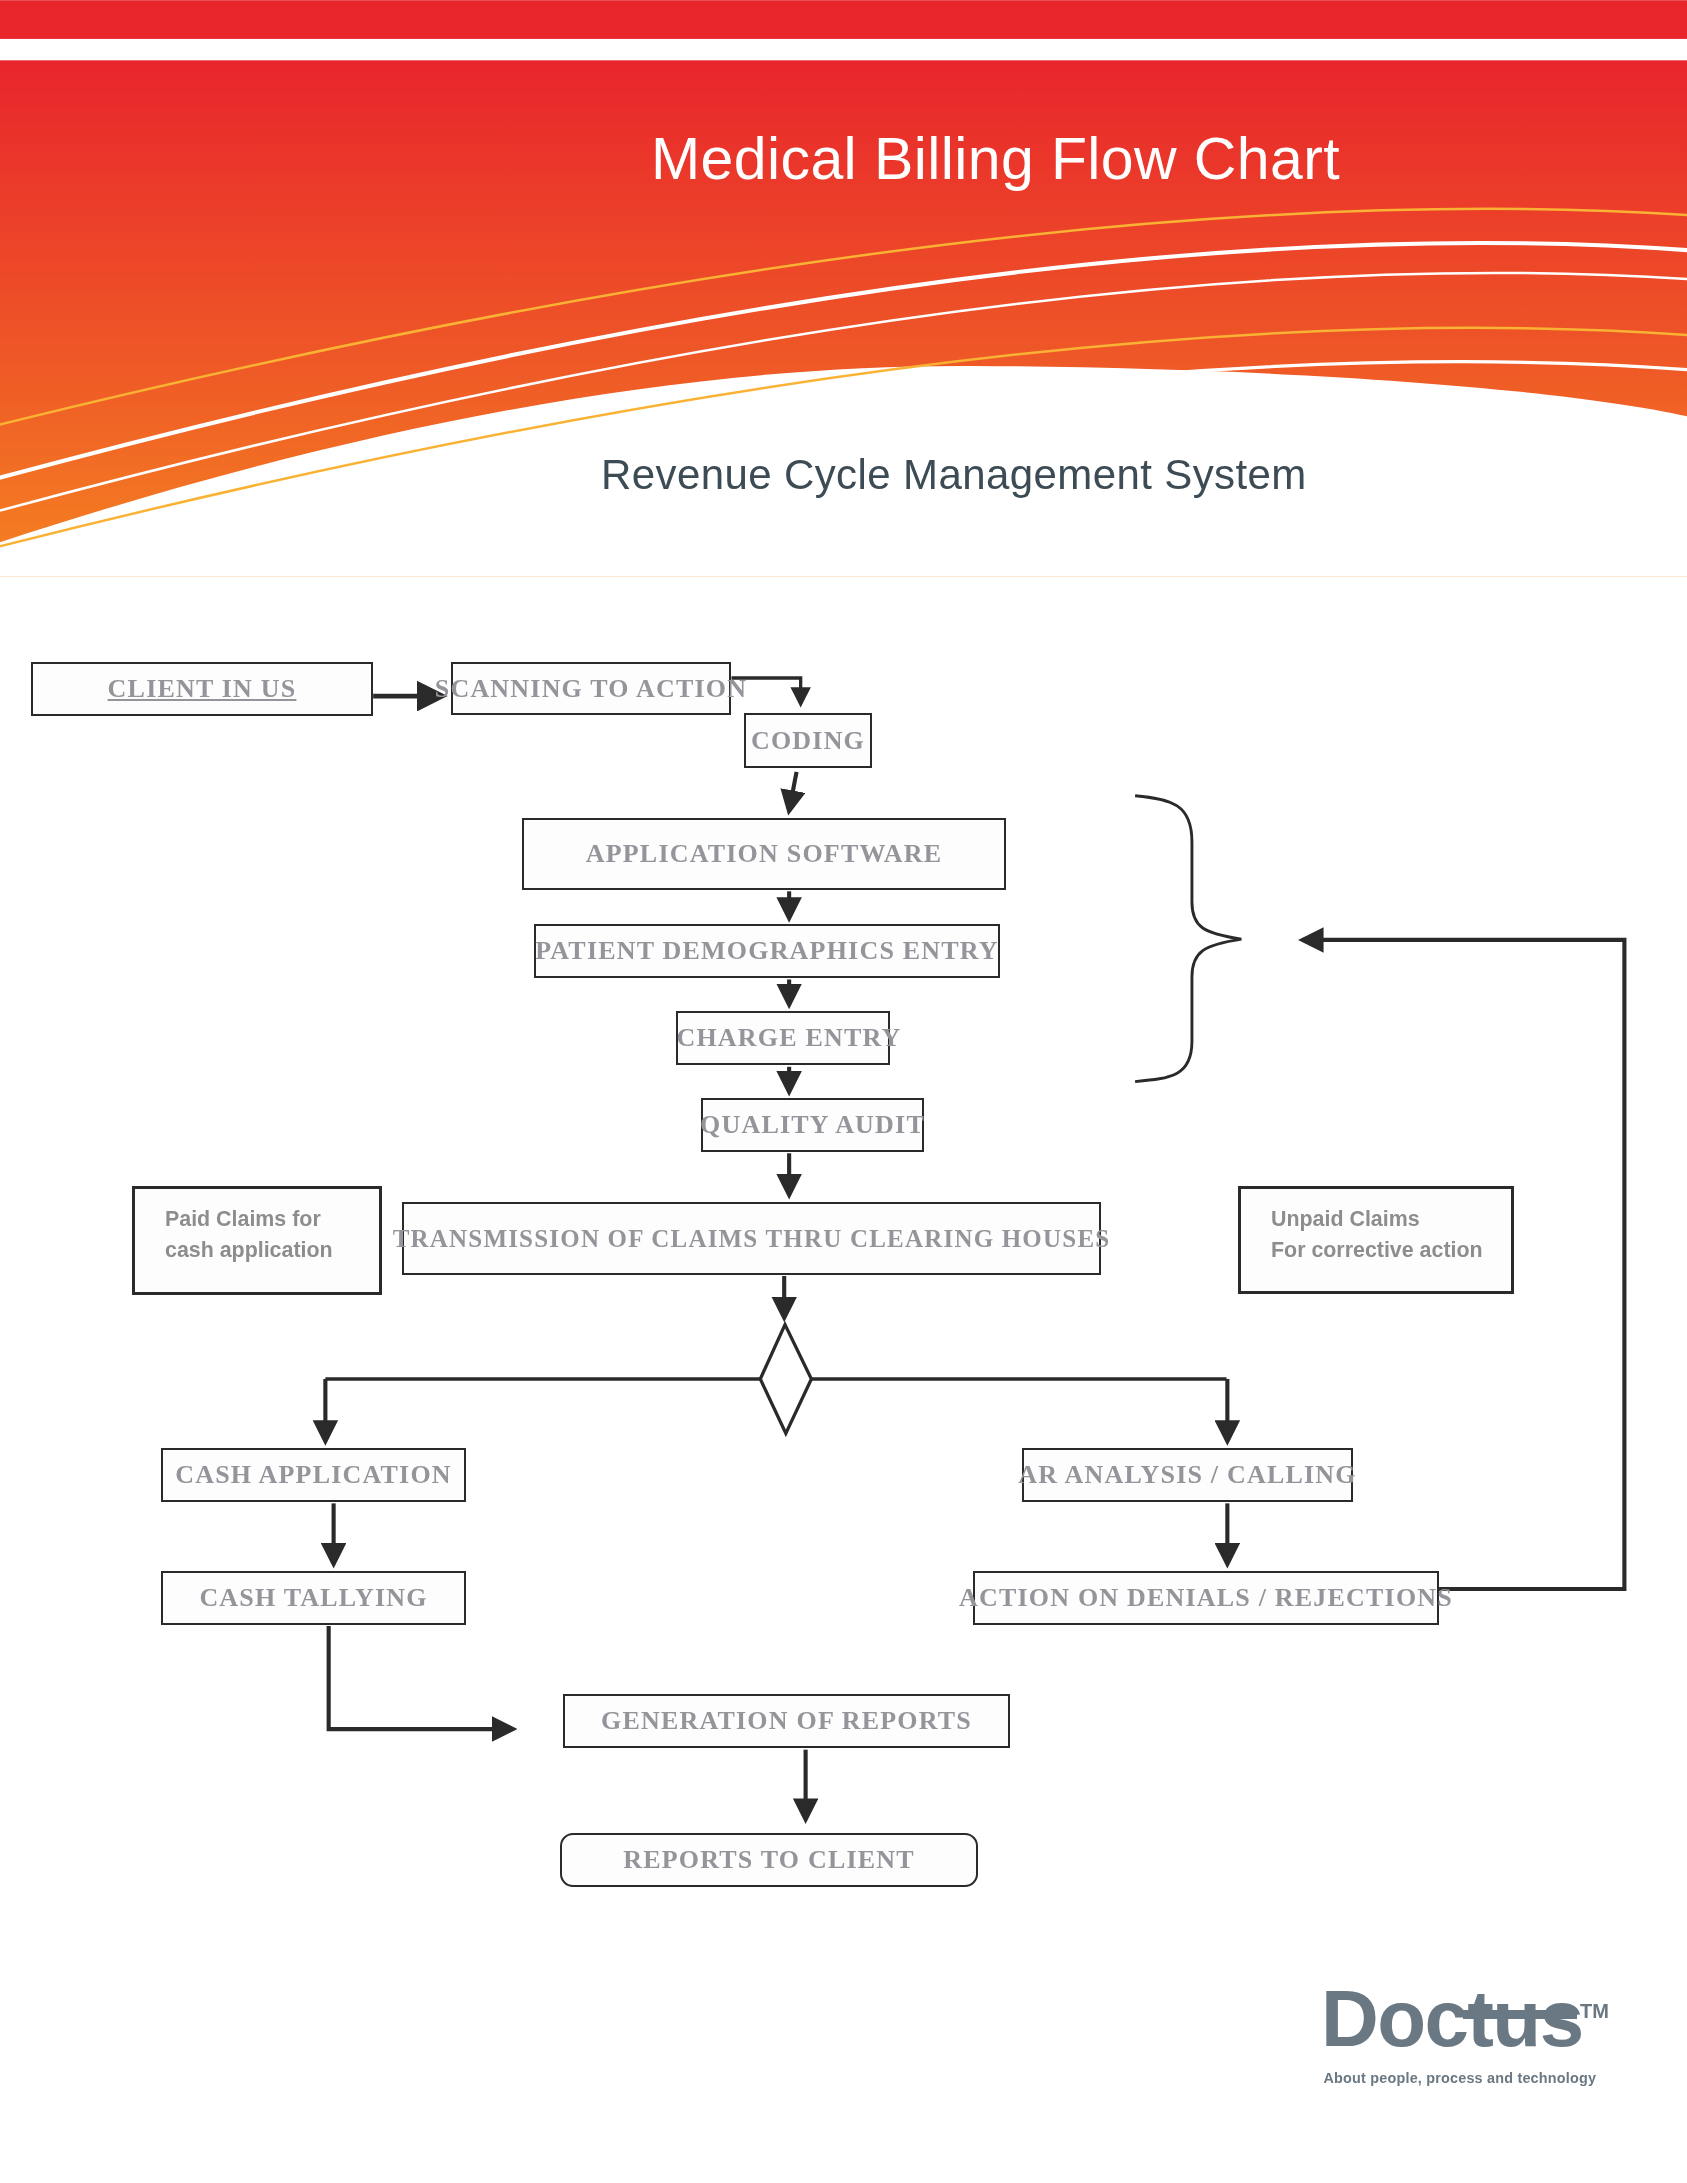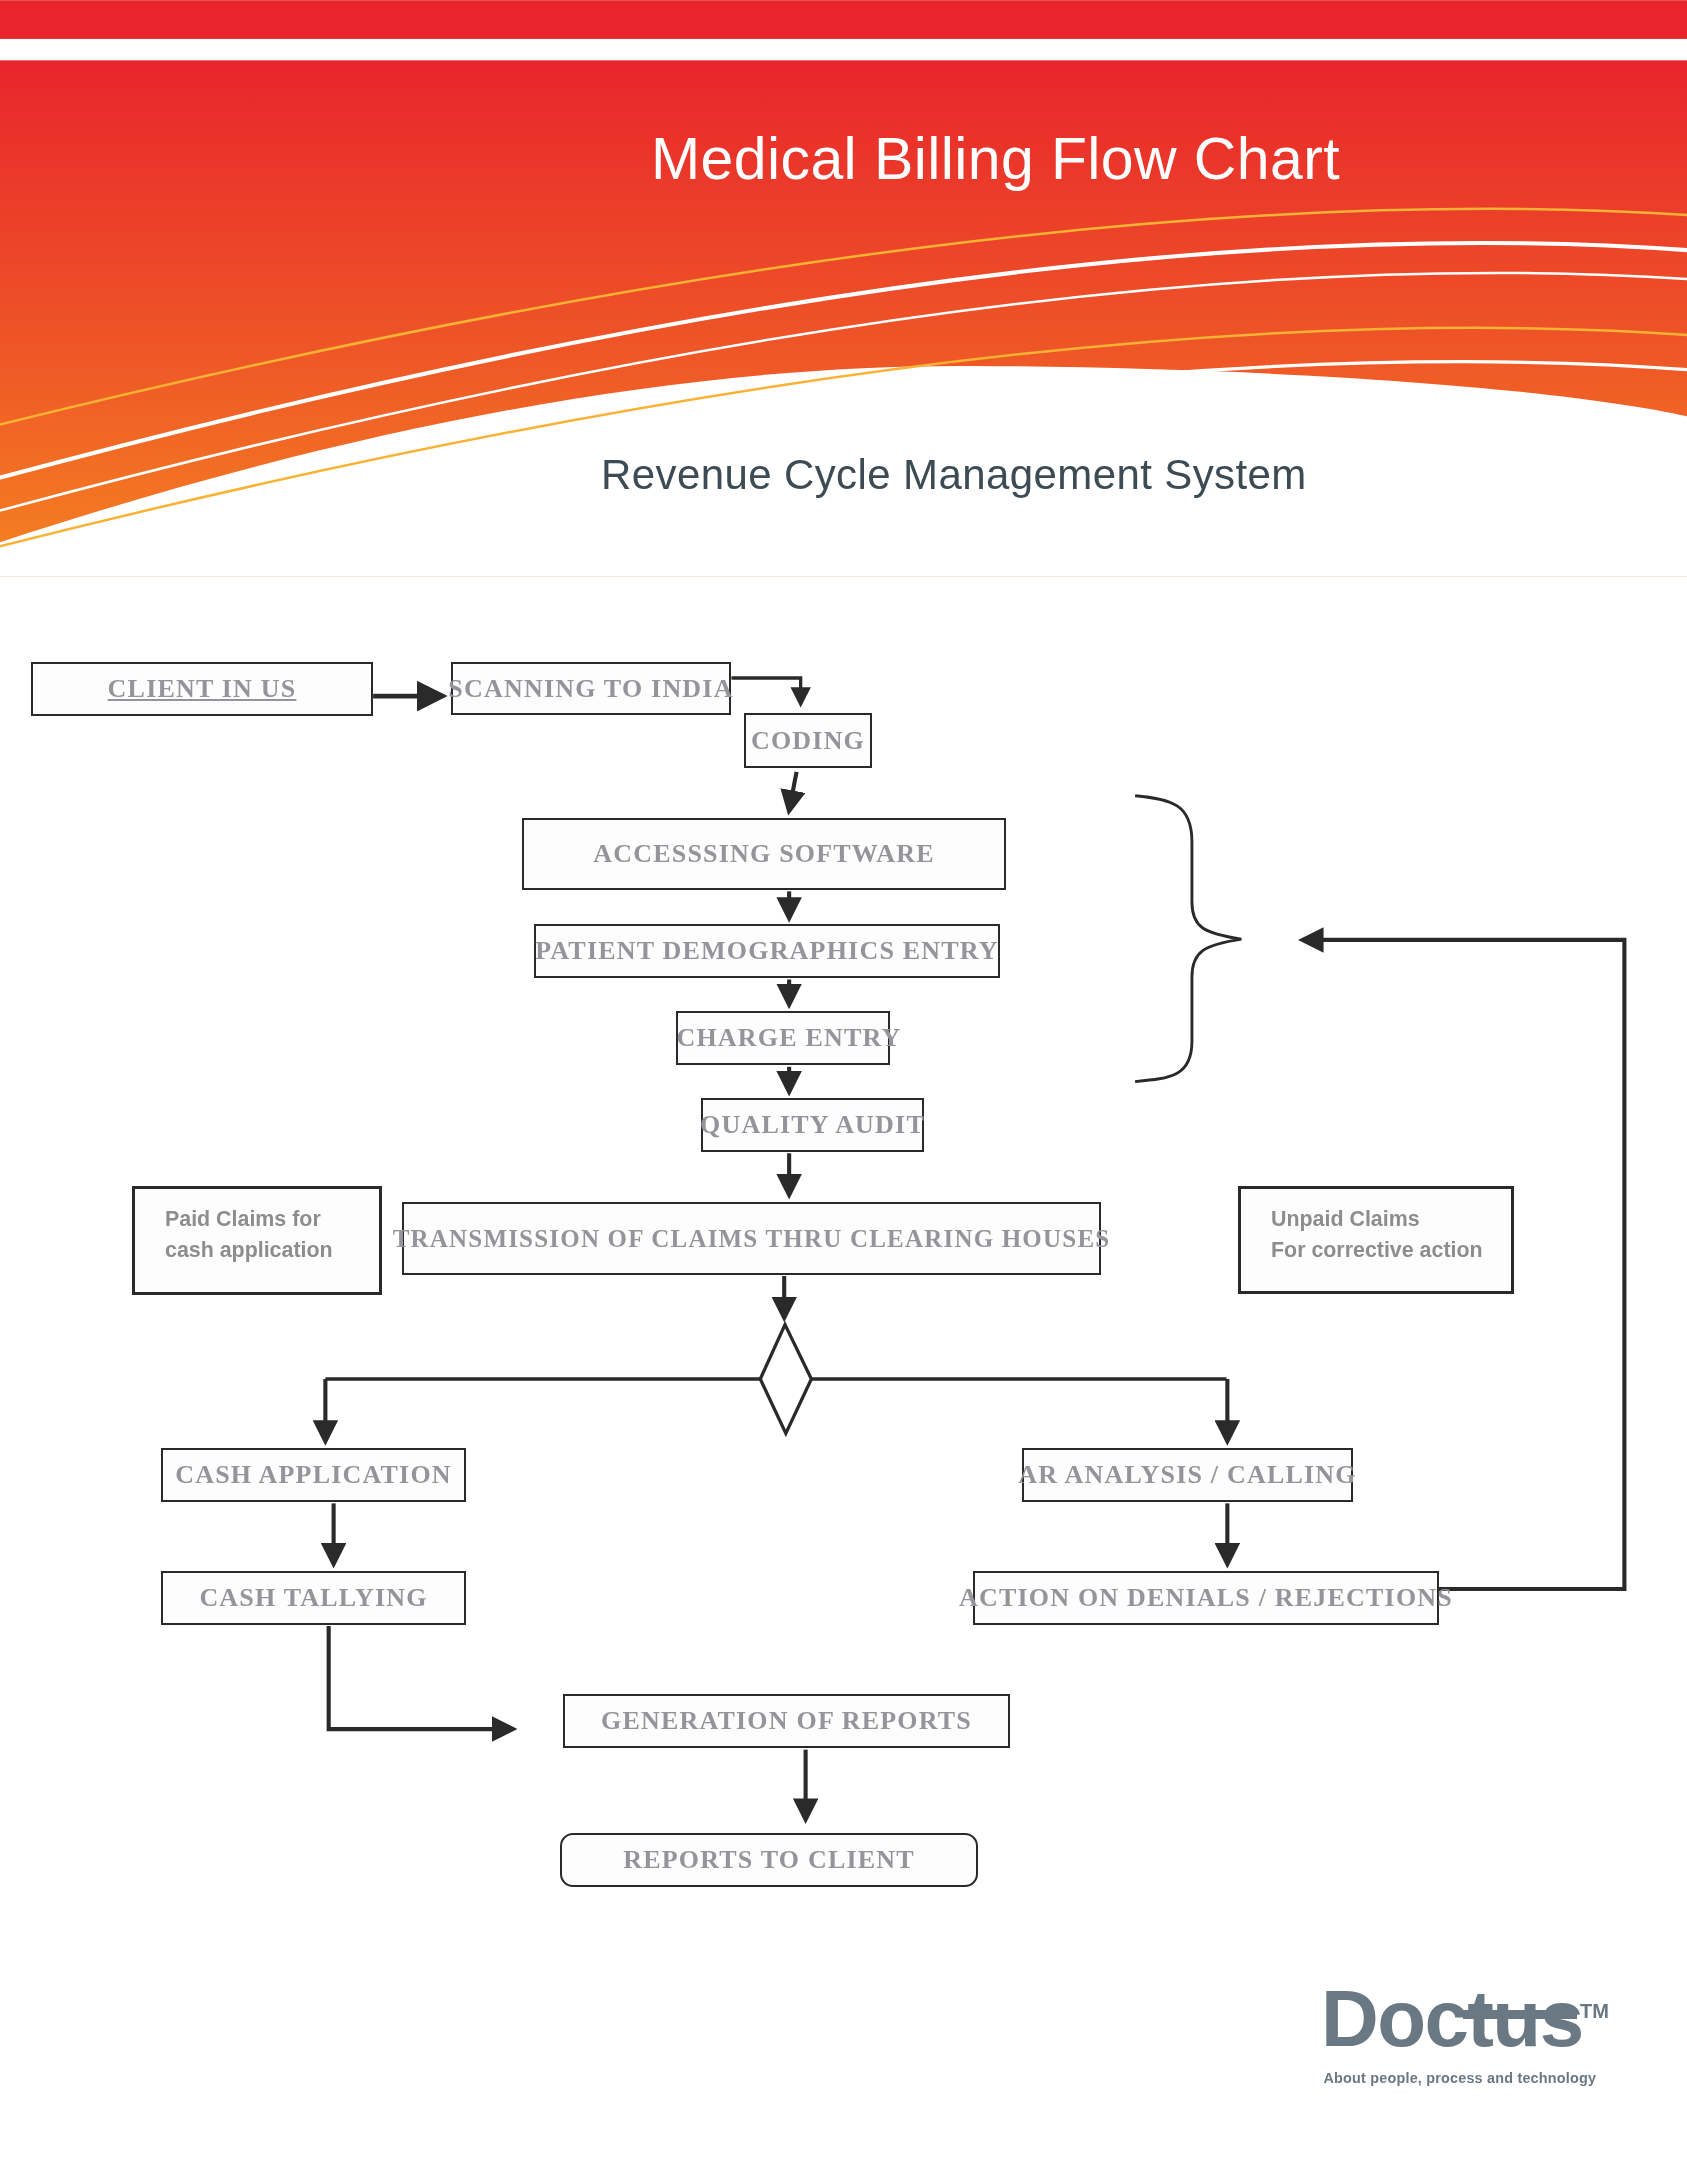--- a/index.html
+++ b/index.html
@@ -101,25 +101,25 @@
 
       <polygon points="953,1608 985,1674 954,1740 923,1674" fill="#ffffff" stroke-width="4"></polygon>
 
       <path d="M1378,966 C1422,970 1447,976 1447,1022 L1447,1095 C1447,1126 1462,1133 1507,1140
                C1462,1147 1447,1155 1447,1186 L1447,1264 C1447,1306 1422,1309 1378,1313" stroke-width="3.5"></path>
     </g>
   </svg>
 
   <div class="node" style="left:31px;top:662px;width:342px;height:54px;text-decoration:underline;">CLIENT IN US</div>
 
-  <div class="node" style="left:451px;top:662px;width:280px;height:53px;">SCANNING TO INDIA</div>
+  <div class="node" style="left:451px;top:662px;width:280px;height:53px;">SCANNING TO ACTION</div>
 
   <div class="node" style="left:744px;top:713px;width:128px;height:55px;">CODING</div>
 
-  <div class="node" style="left:522px;top:818px;width:484px;height:72px;">ACCESSSING SOFTWARE</div>
+  <div class="node" style="left:522px;top:818px;width:484px;height:72px;">APPLICATION SOFTWARE</div>
 
   <div class="node" style="left:534px;top:924px;width:466px;height:54px;">PATIENT DEMOGRAPHICS ENTRY</div>
 
   <div class="node" style="left:676px;top:1011px;width:214px;height:54px;padding-left:12px;">CHARGE ENTRY</div>
 
   <div class="node" style="left:676px;top:1098px;width:223px;height:54px;margin-left:25px;">QUALITY AUDIT</div>
 
   <div class="node" style="left:402px;top:1202px;width:699px;height:73px;font-size:25px;">TRANSMISSION OF CLAIMS THRU CLEARING HOUSES</div>
 
   <div class="note" style="left:132px;top:1186px;width:250px;height:109px;">

